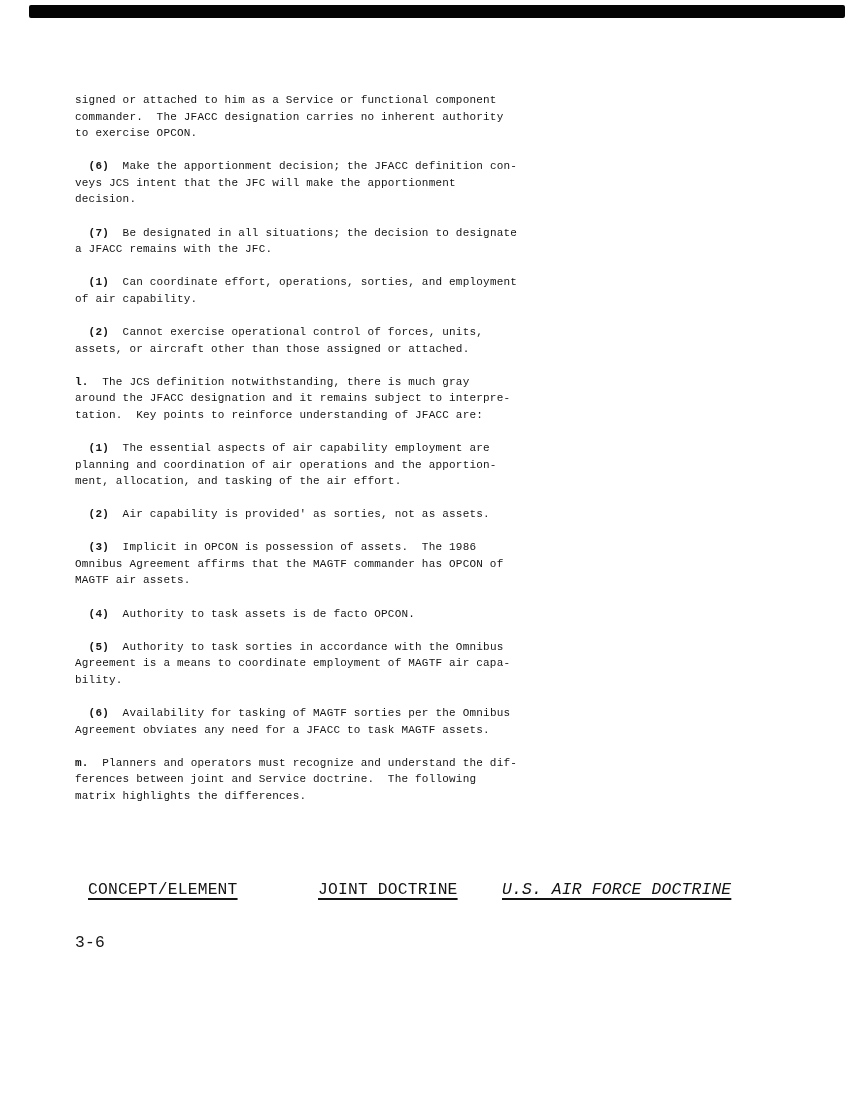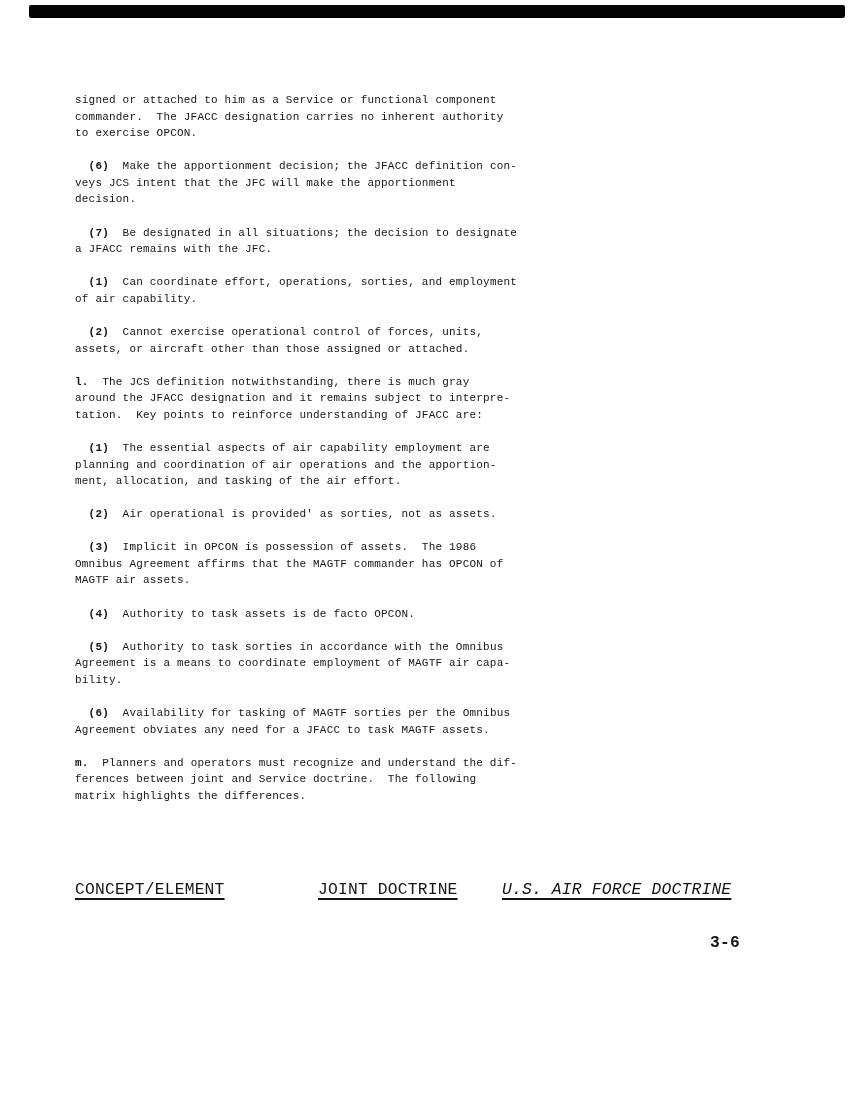--- a/index.html
+++ b/index.html
@@ -47,29 +47,28 @@
     letter-spacing: 0.2px;
   }
   .th {
     position: absolute;
     top: 0;
     text-decoration: underline;
     text-underline-offset: 4px;
     text-decoration-thickness: 1.5px;
     white-space: pre;
   }
-  .th-1 { left: 0; }
+  .th-1 { left: 13px; }
   .th-2 { left: 243px; }
   .th-3 { left: 427px; font-style: italic; }
   .page-number {
     margin-top: 31px;
-    text-align: right;
+    text-align: left;
     font-size: 16.3px;
     letter-spacing: 0.2px;
-    font-weight: bold;
   }
 </style>
 </head>
 <body>
 
 <div class="top-rule"></div>
 
 <div class="content">
 
   <p class="para"><span class="plabel"></span><span>signed or attached to him as a Service or functional component
@@ -91,21 +90,21 @@
 assets, or aircraft other than those assigned or attached.</span></p>
 
   <p class="para"><span class="plabel">l.</span><span>  The JCS definition notwithstanding, there is much gray
 around the JFACC designation and it remains subject to interpre-
 tation.  Key points to reinforce understanding of JFACC are:</span></p>
 
   <p class="para"><span class="plabel">  (1)</span><span>  The essential aspects of air capability employment are
 planning and coordination of air operations and the apportion-
 ment, allocation, and tasking of the air effort.</span></p>
 
-  <p class="para"><span class="plabel">  (2)</span><span>  Air operational is provided' as sorties, not as assets.</span></p>
+  <p class="para"><span class="plabel">  (2)</span><span>  Air capability is provided' as sorties, not as assets.</span></p>
 
   <p class="para"><span class="plabel">  (3)</span><span>  Implicit in OPCON is possession of assets.  The 1986
 Omnibus Agreement affirms that the MAGTF commander has OPCON of
 MAGTF air assets.</span></p>
 
   <p class="para"><span class="plabel">  (4)</span><span>  Authority to task assets is de facto OPCON.</span></p>
 
   <p class="para"><span class="plabel">  (5)</span><span>  Authority to task sorties in accordance with the Omnibus
 Agreement is a means to coordinate employment of MAGTF air capa-
 bility.</span></p>

